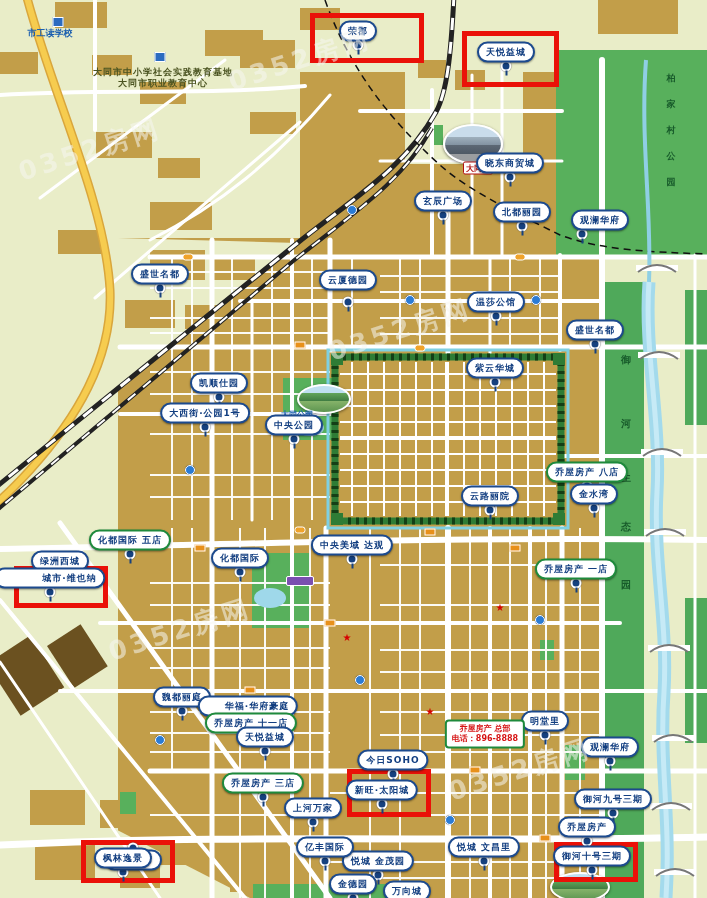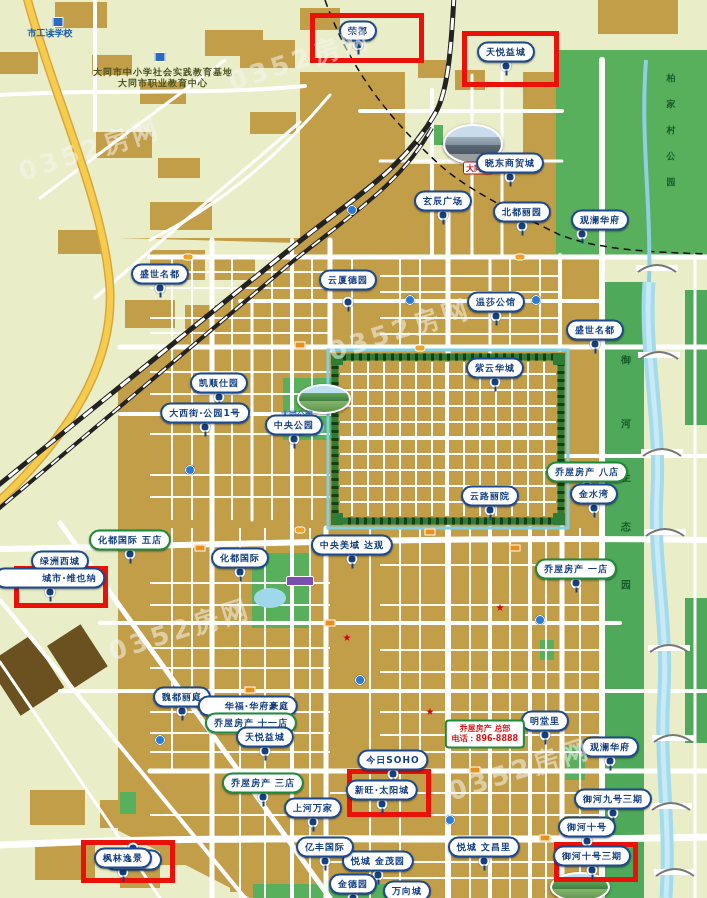--- a/index.html
+++ b/index.html
@@ -379,21 +379,21 @@
     <div class="map-label pill-green" style="left: 263px; top: 783px;">乔屋房产 三店</div>
     <div class="pin" style="left: 263px; top: 797px;"></div>
     <div class="map-label" style="left: 313px; top: 808px;">上河万家</div>
     <div class="pin" style="left: 313px; top: 822px;"></div>
     <div class="map-label" style="left: 545px; top: 721px;">明堂里</div>
     <div class="pin" style="left: 545px; top: 735px;"></div>
     <div class="map-label" style="left: 610px; top: 747px;">观澜华府</div>
     <div class="pin" style="left: 610px; top: 761px;"></div>
     <div class="map-label" style="left: 613px; top: 799px;">御河九号三期</div>
     <div class="pin" style="left: 613px; top: 813px;"></div>
-    <div class="map-label" style="left: 587px; top: 827px;">御河十号</div>
+    <div class="map-label" style="left: 587px; top: 827px;">乔屋房产</div>
     <div class="pin" style="left: 587px; top: 841px;"></div>
     <div class="map-label" style="left: 592px; top: 856px;">御河十号三期</div>
     <div class="pin" style="left: 592px; top: 870px;"></div>
     <div class="map-label" style="left: 484px; top: 847px;">悦城 文昌里</div>
     <div class="pin" style="left: 484px; top: 861px;"></div>
     <div class="map-label" style="left: 378px; top: 861px;">悦城 金茂园</div>
     <div class="pin" style="left: 378px; top: 875px;"></div>
     <div class="map-label" style="left: 325px; top: 847px;">亿丰国际</div>
     <div class="pin" style="left: 325px; top: 861px;"></div>
     <div class="map-label" style="left: 353px; top: 884px;">金德园</div>

